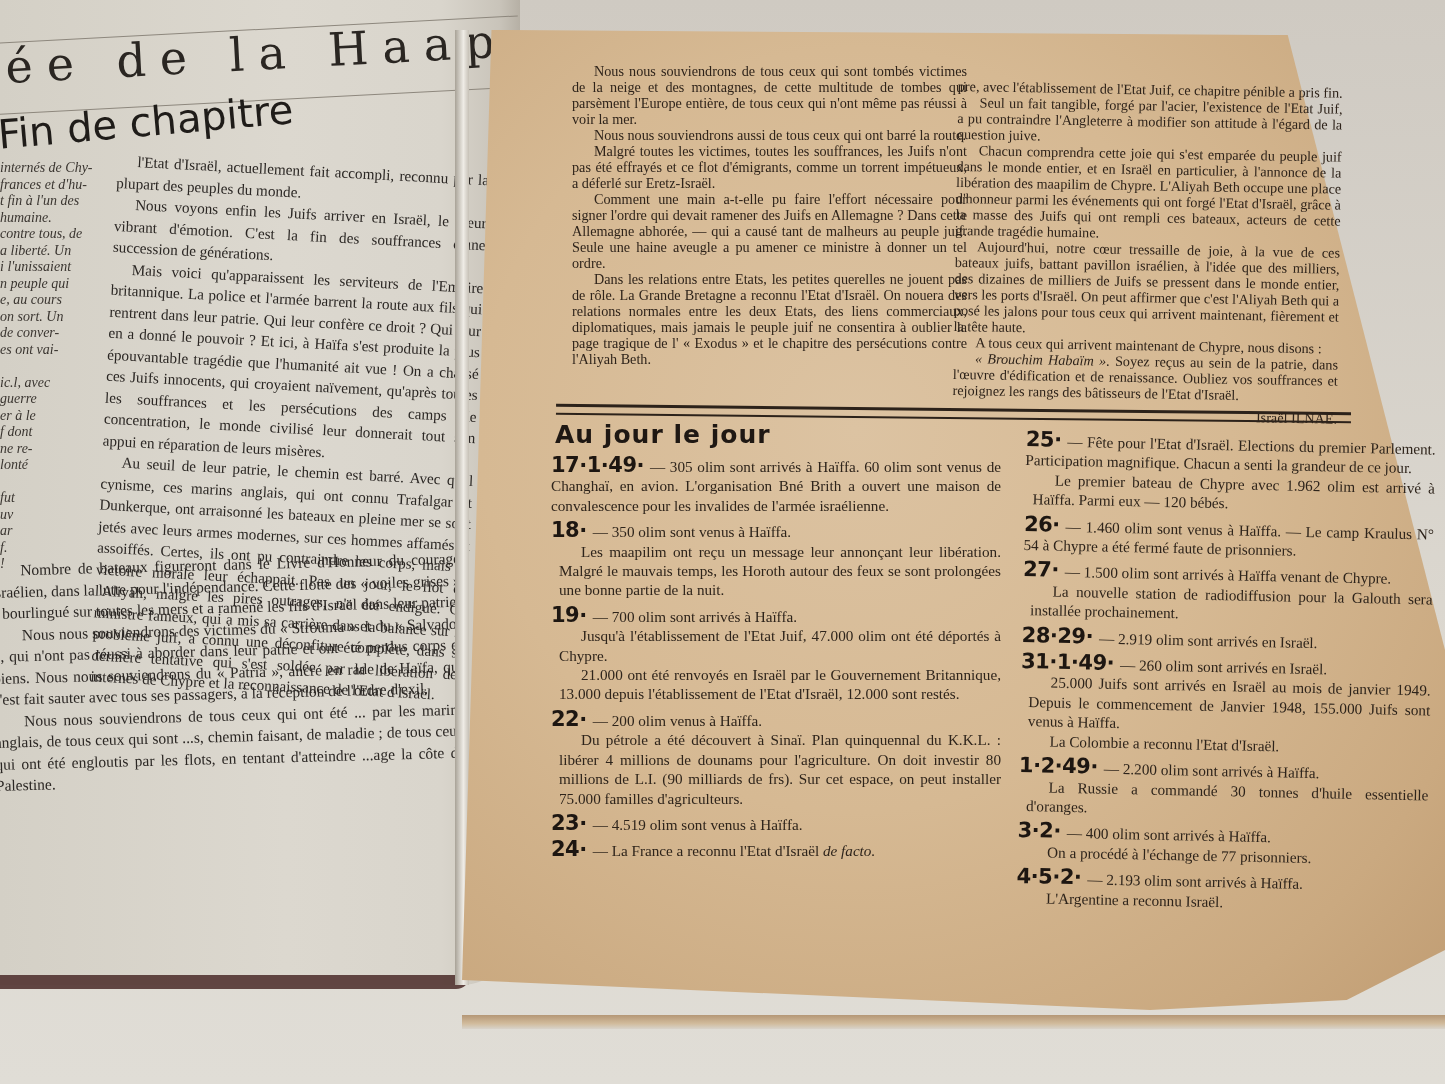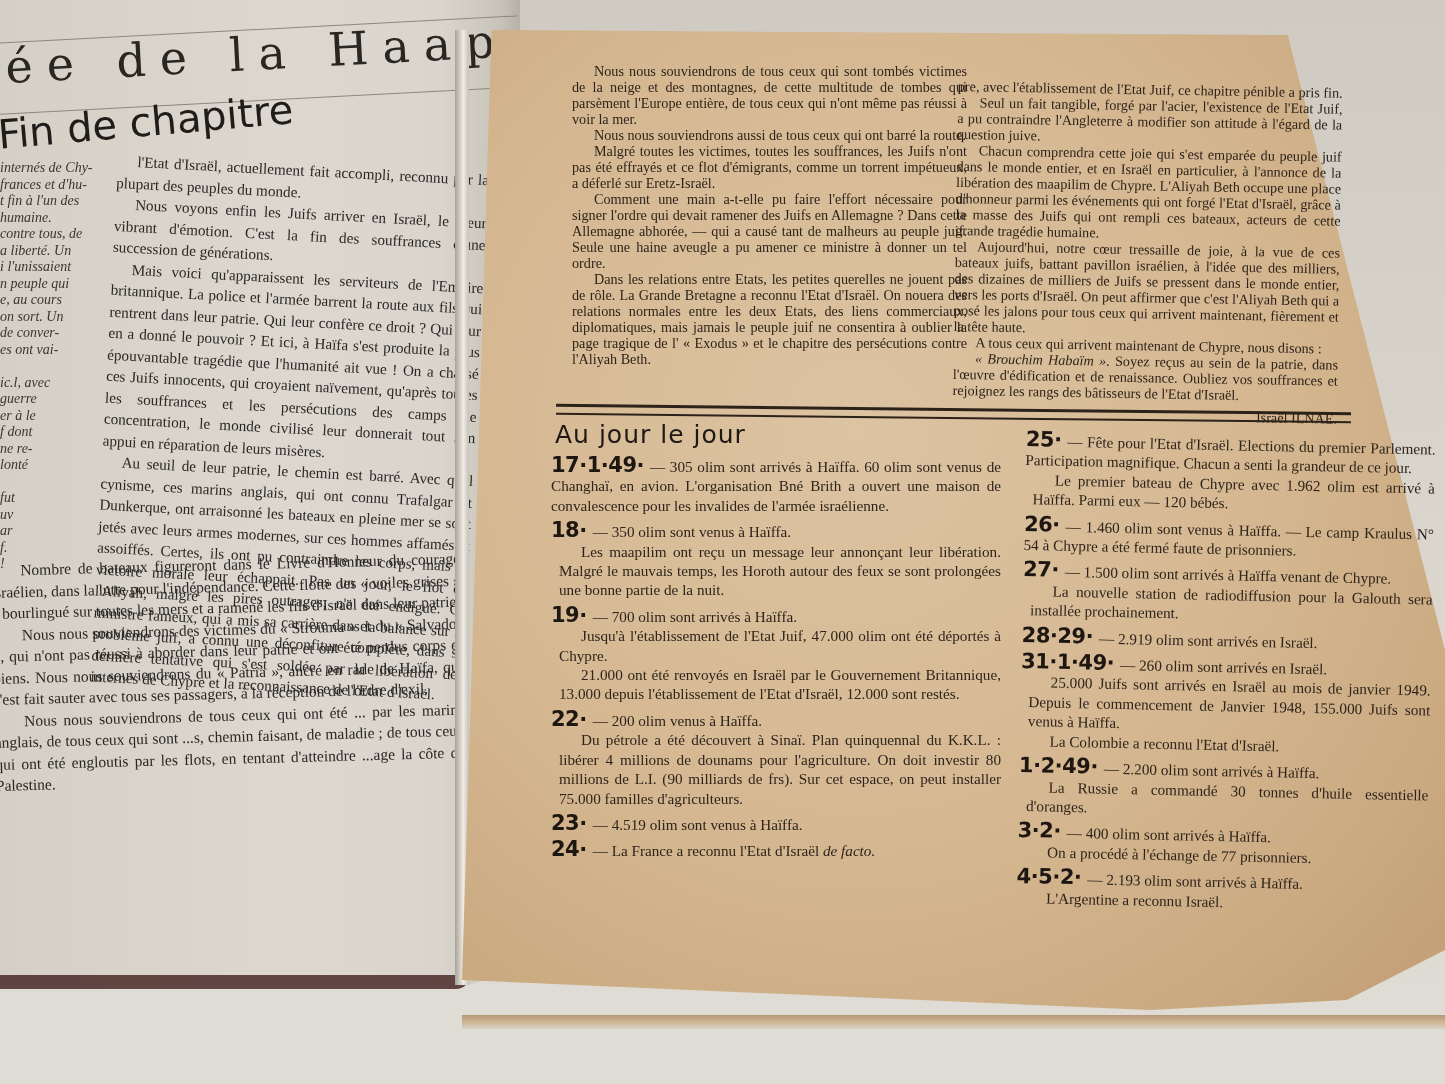--- a/index.html
+++ b/index.html
@@ -83,21 +83,21 @@
   .rp-col2 { left: 958px; top: 78px; width: 385px; transform: rotate(1deg); transform-origin: left top; }
   .rp-col2 .sig { text-align: right; text-indent: 0; margin-top: 6px; }
   .rp-col2 .it { font-style: italic; }
   .rule {
     position: absolute; left: 556px; top: 408px; width: 795px; height: 6px;
     border-top: 3px solid #2c221a; border-bottom: 2px solid #2c221a;
     transform: rotate(0.6deg);
   }
   .section-title {
     position: absolute; left: 555px; top: 420px;
-    font-family: "DejaVu Sans", sans-serif; font-weight: normal; font-size: 25px;
+    font-family: "DejaVu Sans", sans-serif; font-weight: bold; font-size: 25px;
     color: #1f1813; letter-spacing: 1px; white-space: nowrap;
   }
   .entries {
     position: absolute; font-family: "Liberation Serif", serif; color: #2e241b;
     font-size: 15.2px; line-height: 19.4px;
   }
   .entries-left { left: 551px; top: 456px; width: 450px; }
   .entries-right { left: 1026px; top: 430px; width: 410px; transform: rotate(1.2deg); transform-origin: left top; }
   .entry { margin: 0 0 6px 0; text-align: justify; }
   .entry .date {

